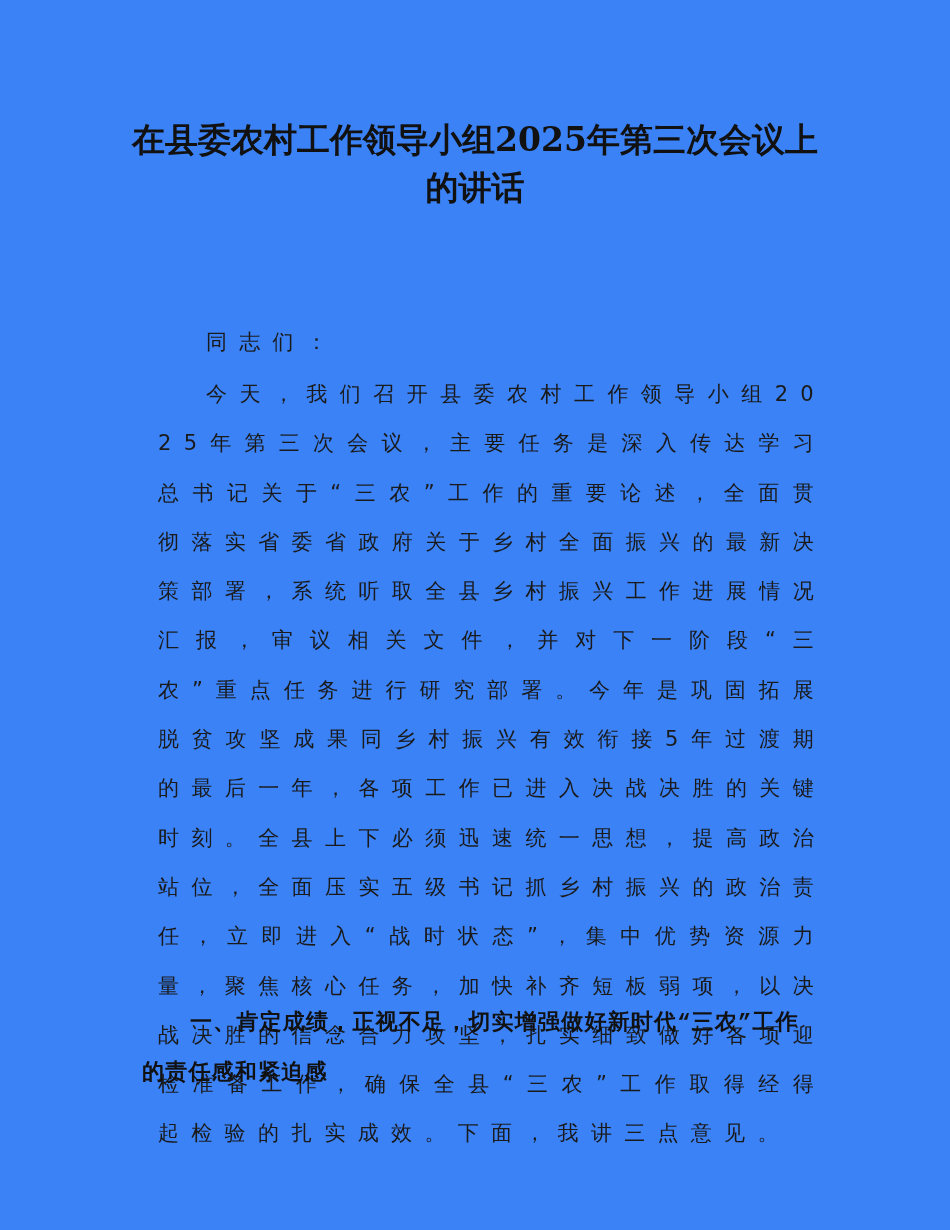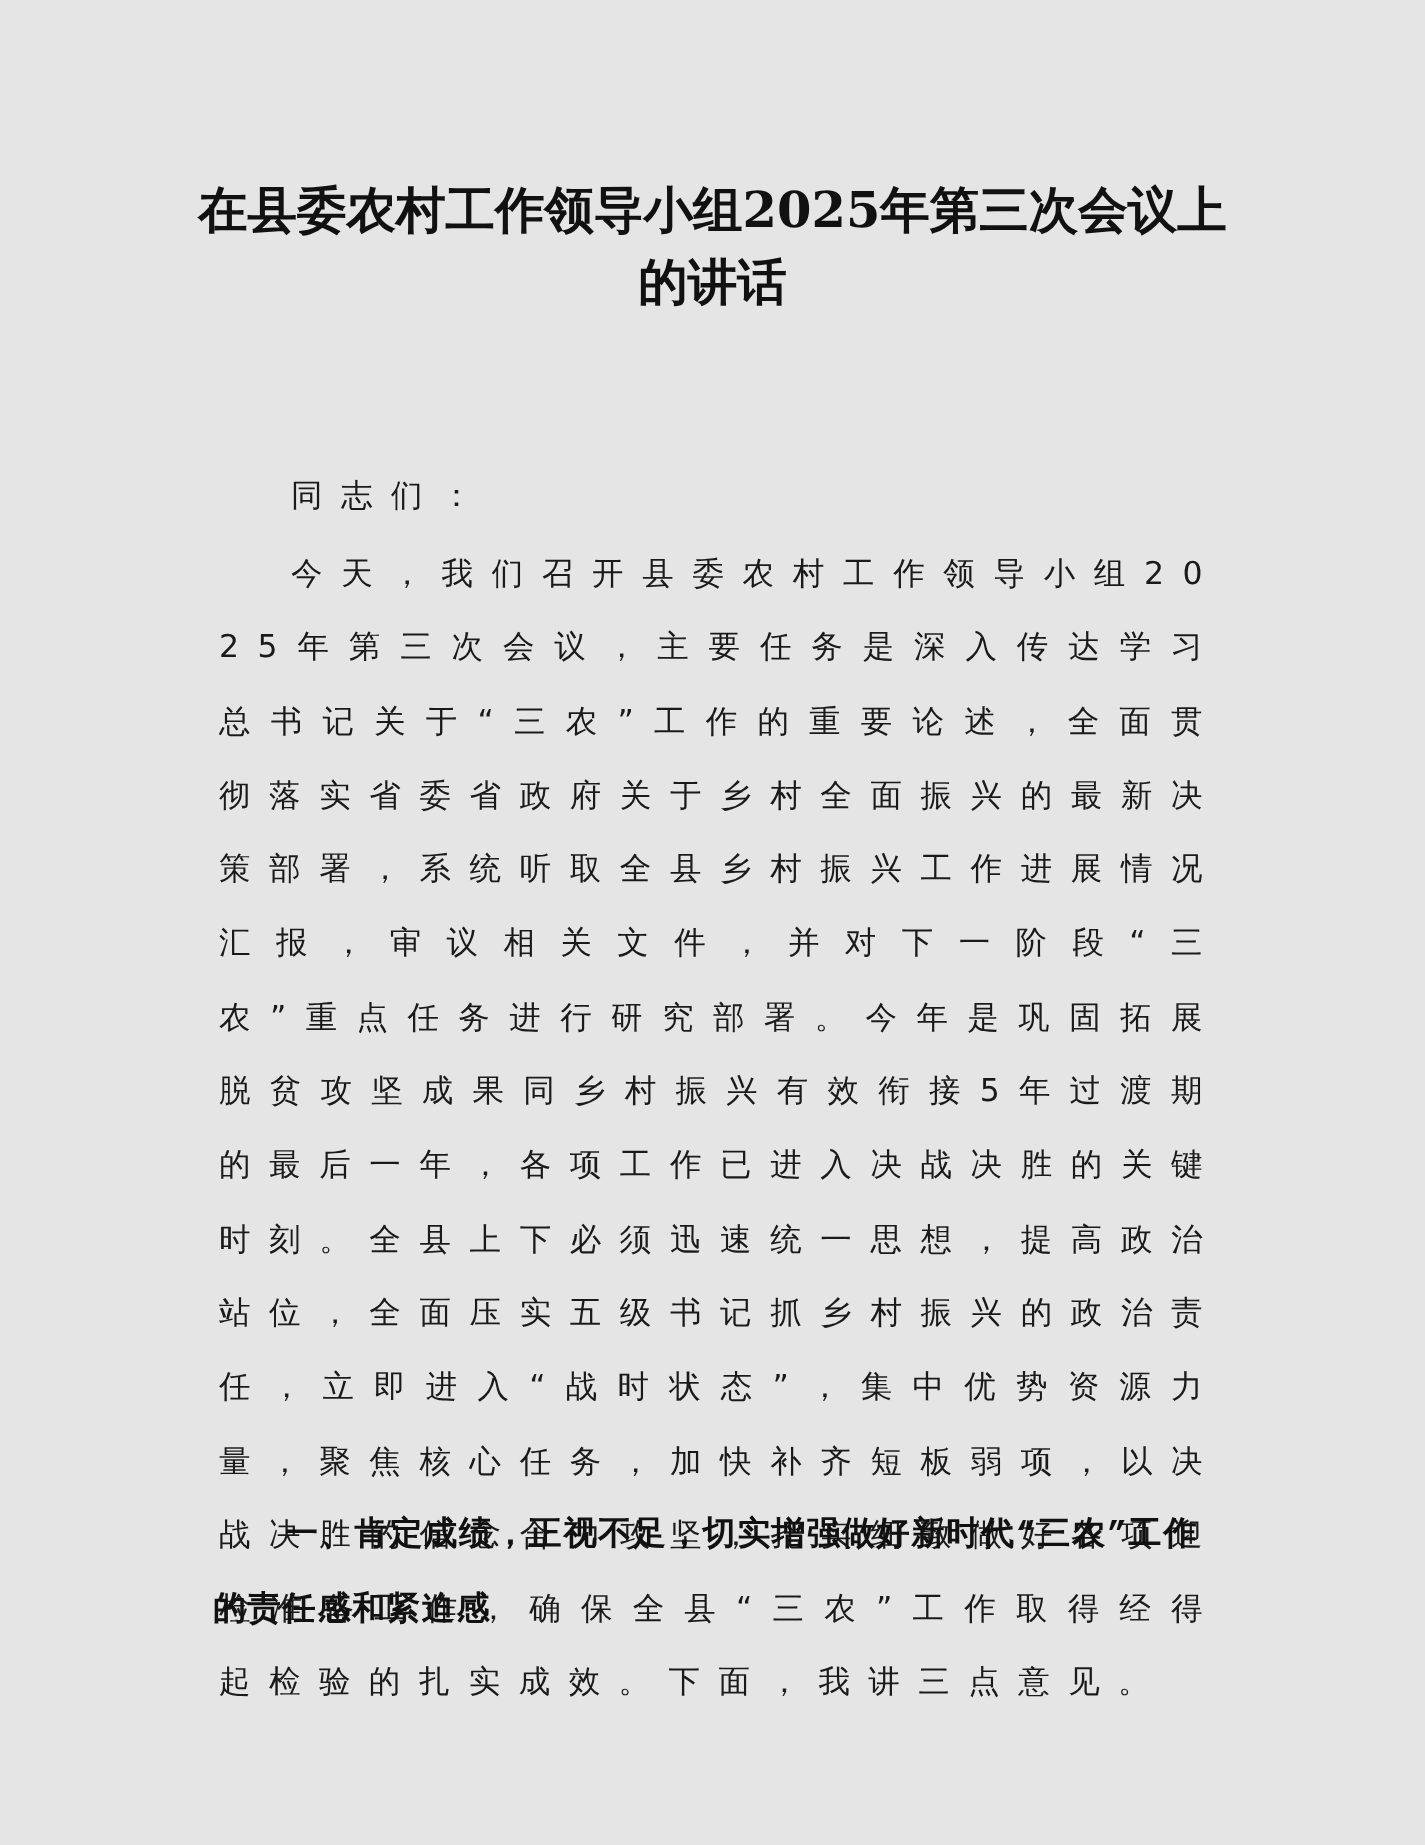--- a/index.html
+++ b/index.html
@@ -13,21 +13,21 @@
       position: relative;
       overflow: hidden;
       color: #111111;
     }
     .page {
       position: absolute;
       left: 0;
       top: 0;
       width: 950px;
       height: 1230px;
-      background: #e5e5e5;
+      background: #3b82f6;
     }
     .title {
       position: absolute;
       left: 120px;
       width: 710px;
       top: 116px;
       text-align: center;
       font-family: "DejaVu Serif", "Liberation Serif", serif;
       font-weight: bold;
       font-size: 33px;
@@ -38,21 +38,21 @@
     }
     .body-text {
       position: absolute;
       left: 142px;
       width: 668px;
       font-family: "DejaVu Sans", "Liberation Sans", sans-serif;
       font-size: 21px;
       line-height: 49.3px;
       letter-spacing: 12.3px;
       color: #1a1a1a;
-      margin: 4px;
+      margin: 16px;
       text-align: justify;
       text-align-last: left;
       word-break: break-all;
     }
     .salutation {
       top: 302px;
       text-indent: 48px;
     }
     .para1 {
       top: 354px;

